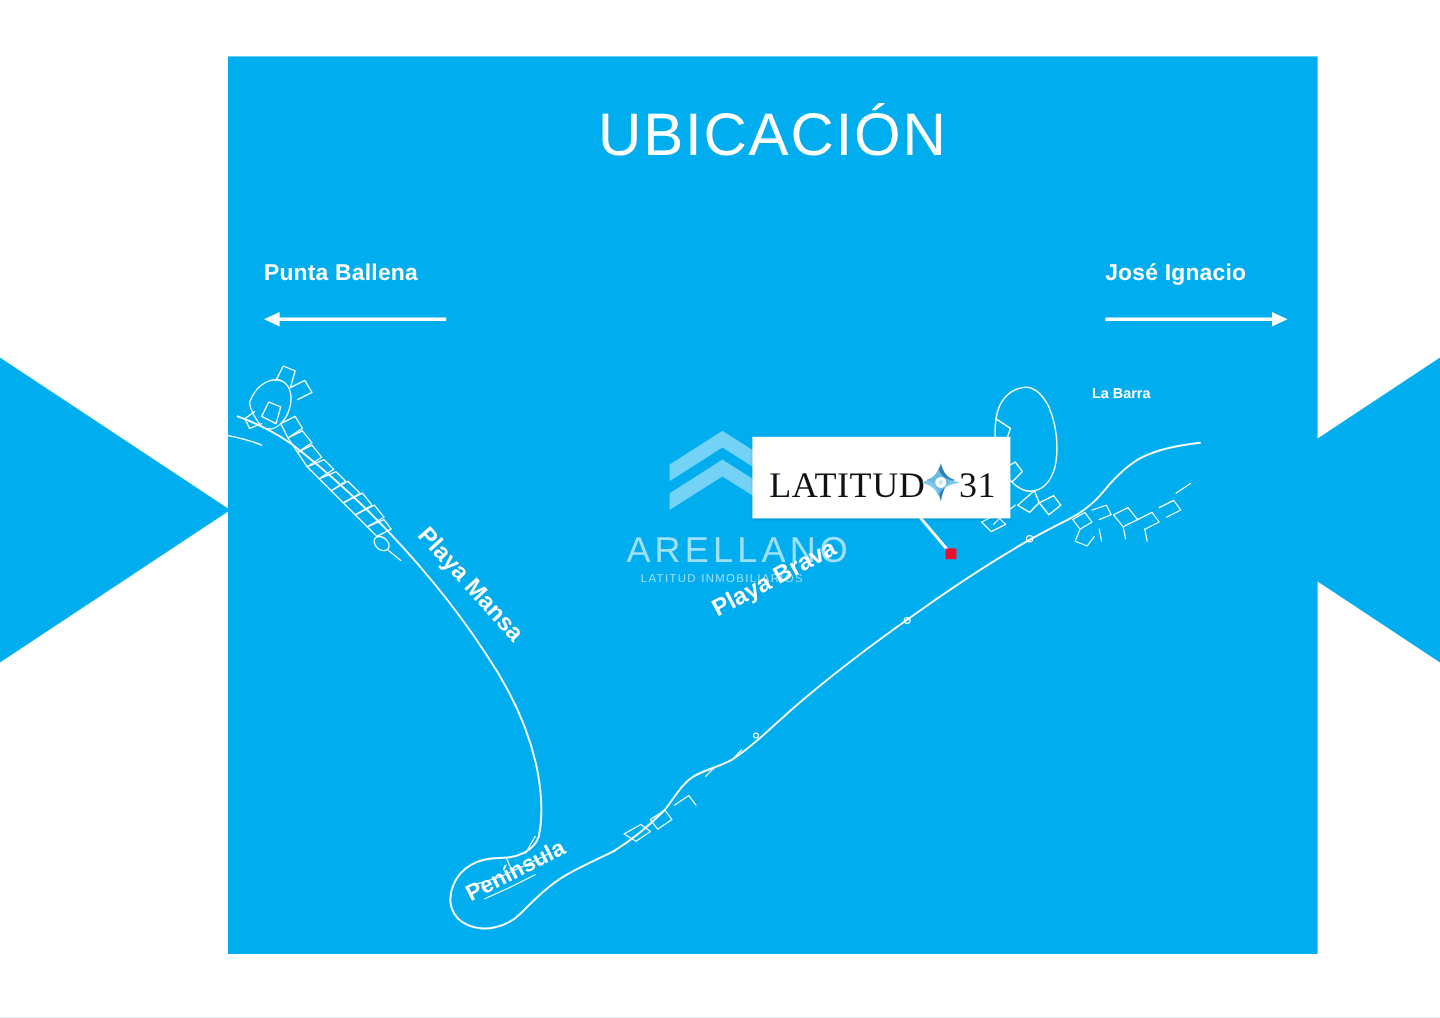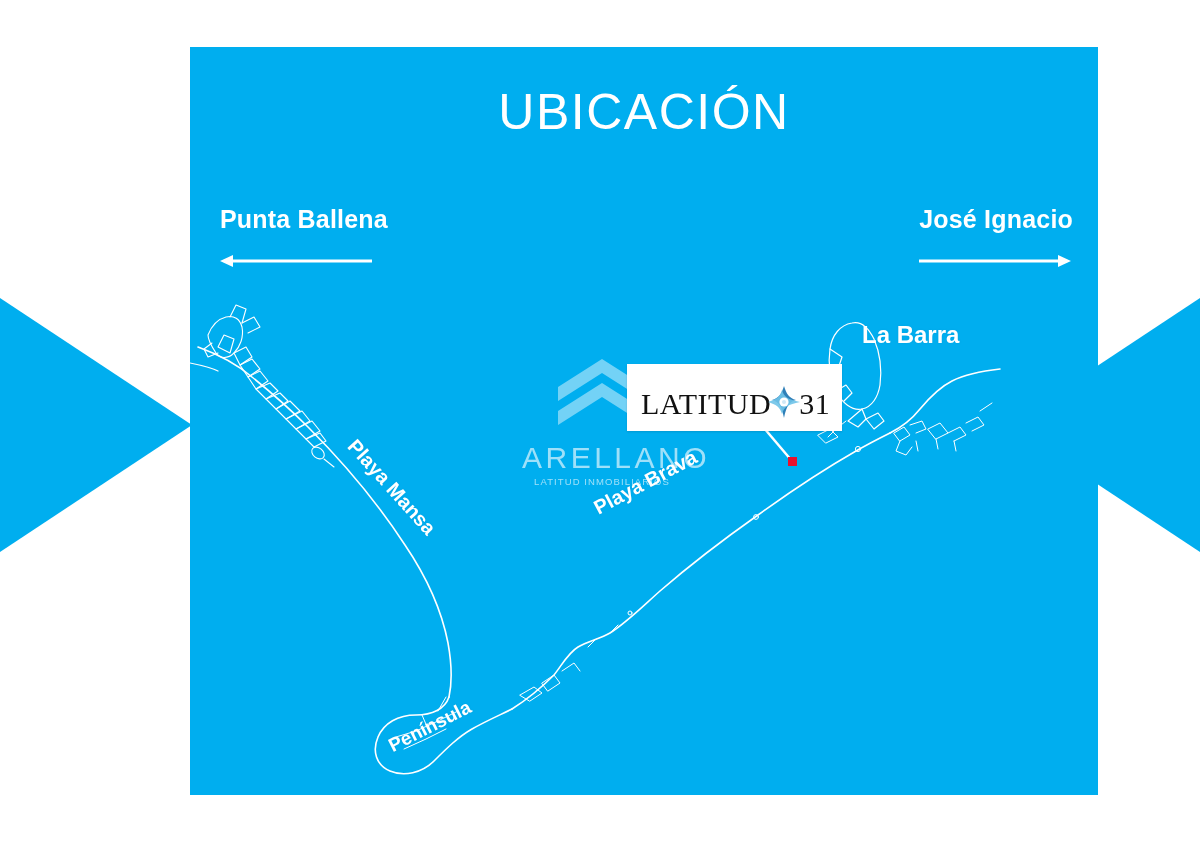--- a/index.html
+++ b/index.html
@@ -38,44 +38,45 @@
     color:#ffffff;
     font-size:50px;
     font-weight:300;
     letter-spacing:1.5px;
     font-family:"Liberation Sans", sans-serif;
   }
 
   
   .dir { position:absolute; color:#ffffff; }
   .dir-label {
-    font-size:25px; font-weight:bold;
+    font-size:19px; font-weight:bold;
     letter-spacing:0.2px;
     white-space:nowrap;
     font-family:"Liberation Sans", sans-serif;
+    margin-top:12px;
   }
   #dir-left  { left:30px;  top:158px; }
   #dir-right { right:25px; top:158px; text-align:left; }
   .arrow-wrap { margin-top:20px; }
 
   
   #map-art { position:absolute; left:0; top:0; width:816px; height:748px; }
 
   
   .place {
     position:absolute;
     color:#ffffff;
     font-weight:bold;
     font-family:"Liberation Sans", sans-serif;
     white-space:nowrap;
     text-shadow:0 0 2px rgba(0,140,200,0.25);
   }
   #label-la-barra {
-    left:672px; top:274px;
-    font-size:24px;
+    left:720px; top:274px;
+    font-size:12px;
   }
   #label-playa-mansa {
     left:170px; top:388px;
     font-size:20px;
     transform:rotate(48deg);
     transform-origin:left top;
   }
   #label-playa-brava {
     left:400px; top:452px;
     font-size:20px;

